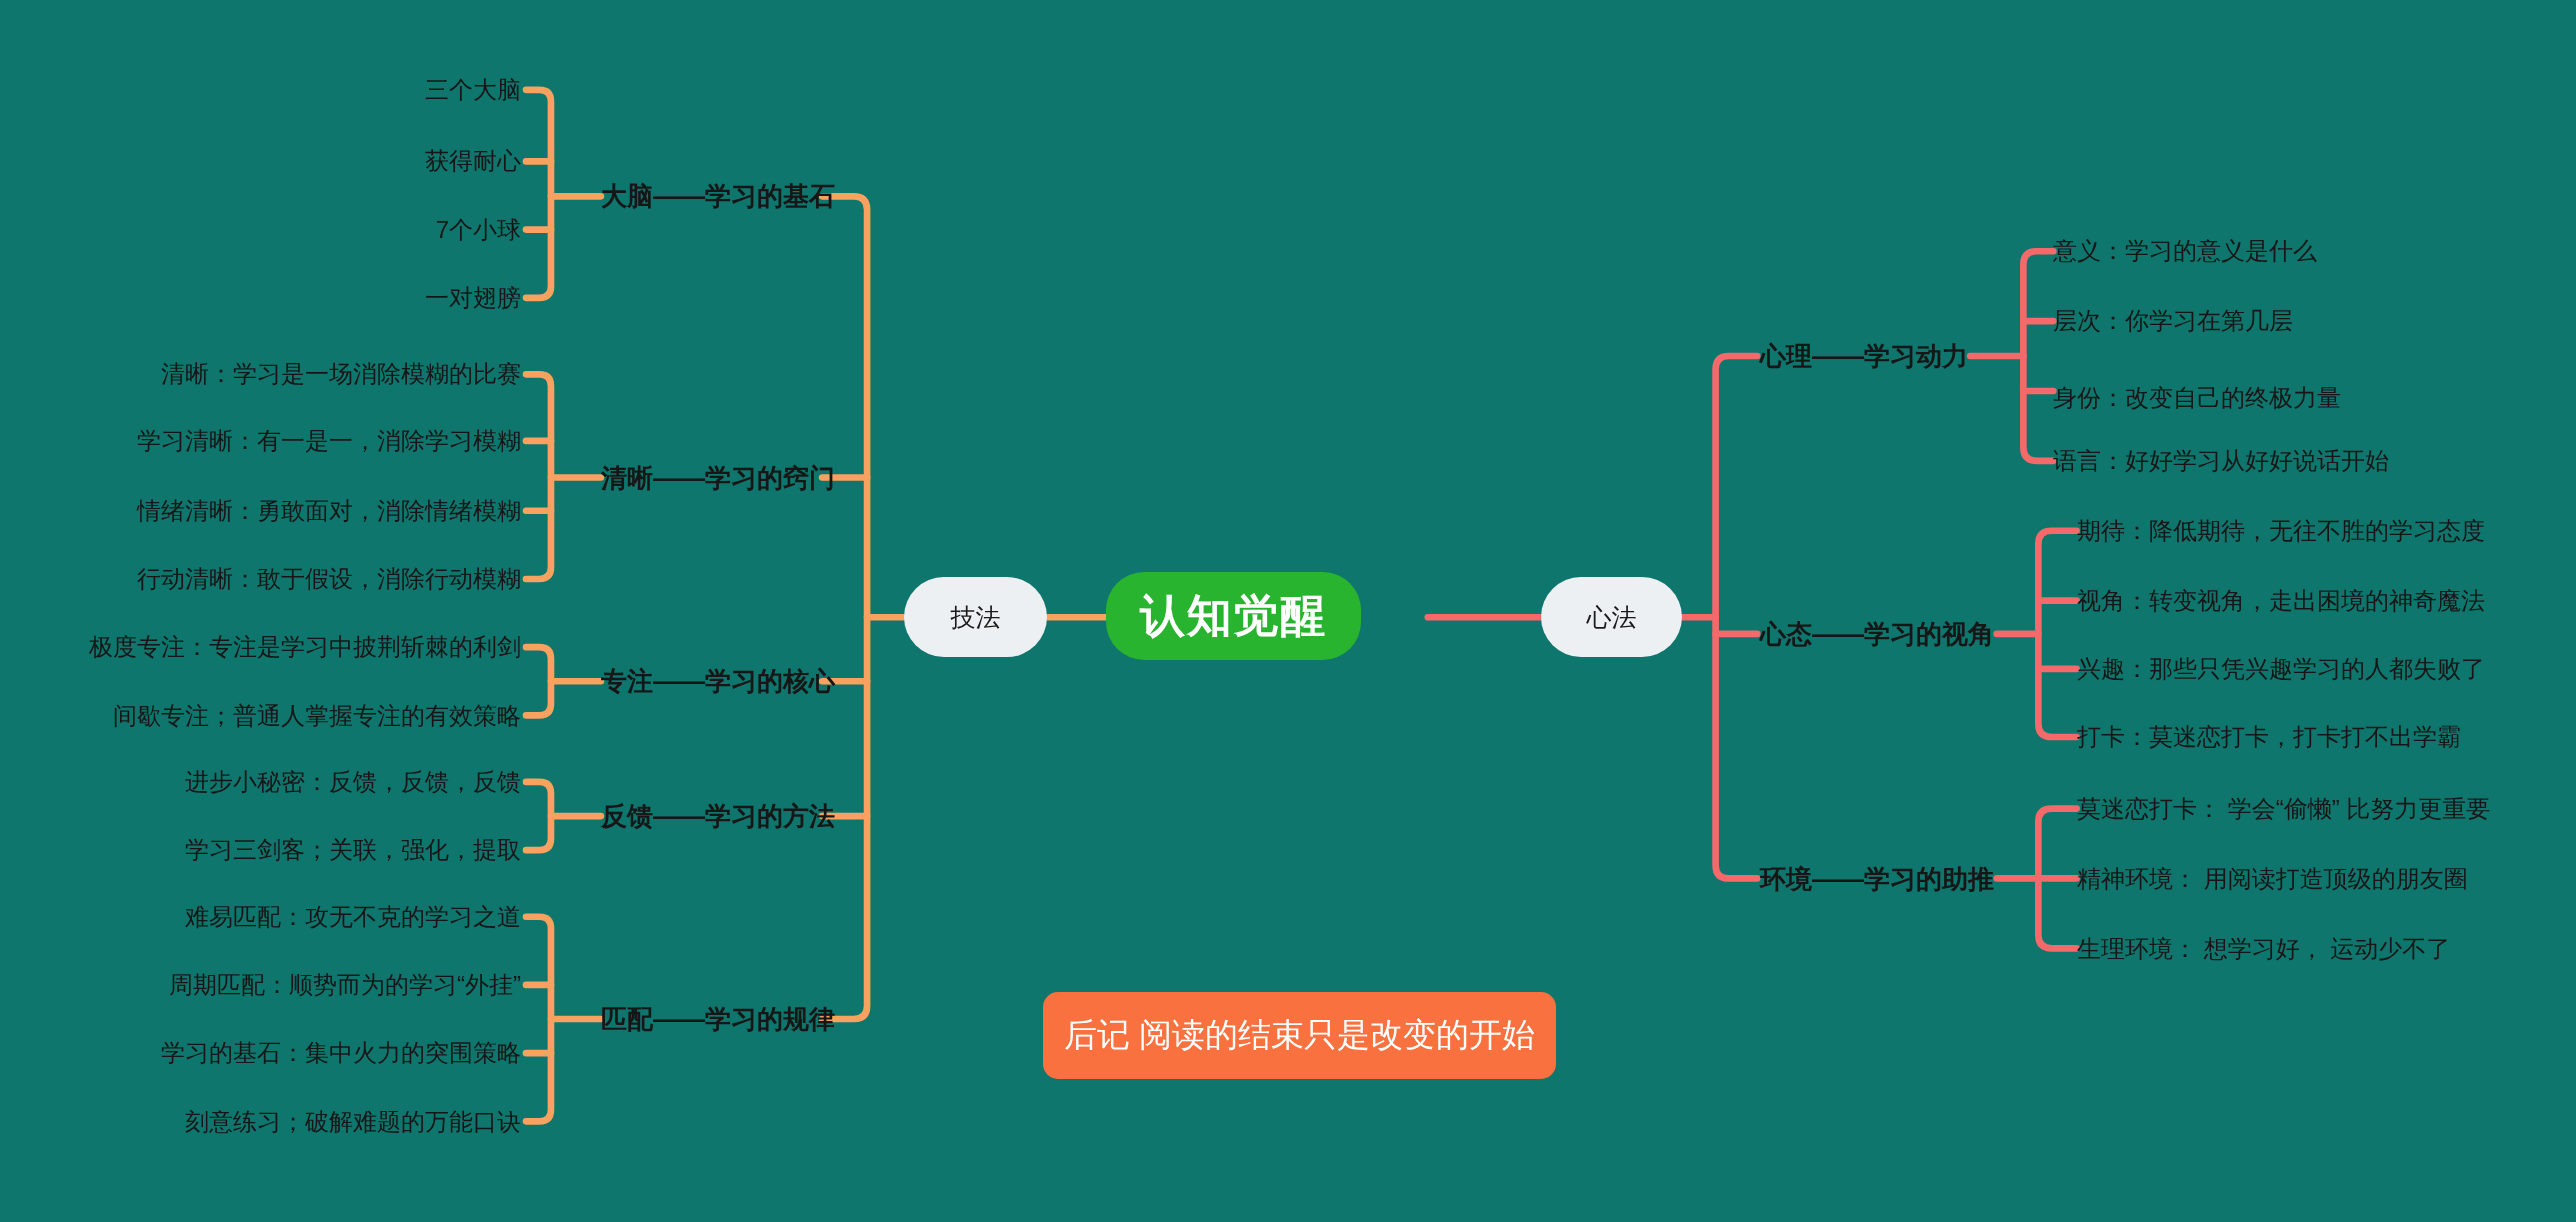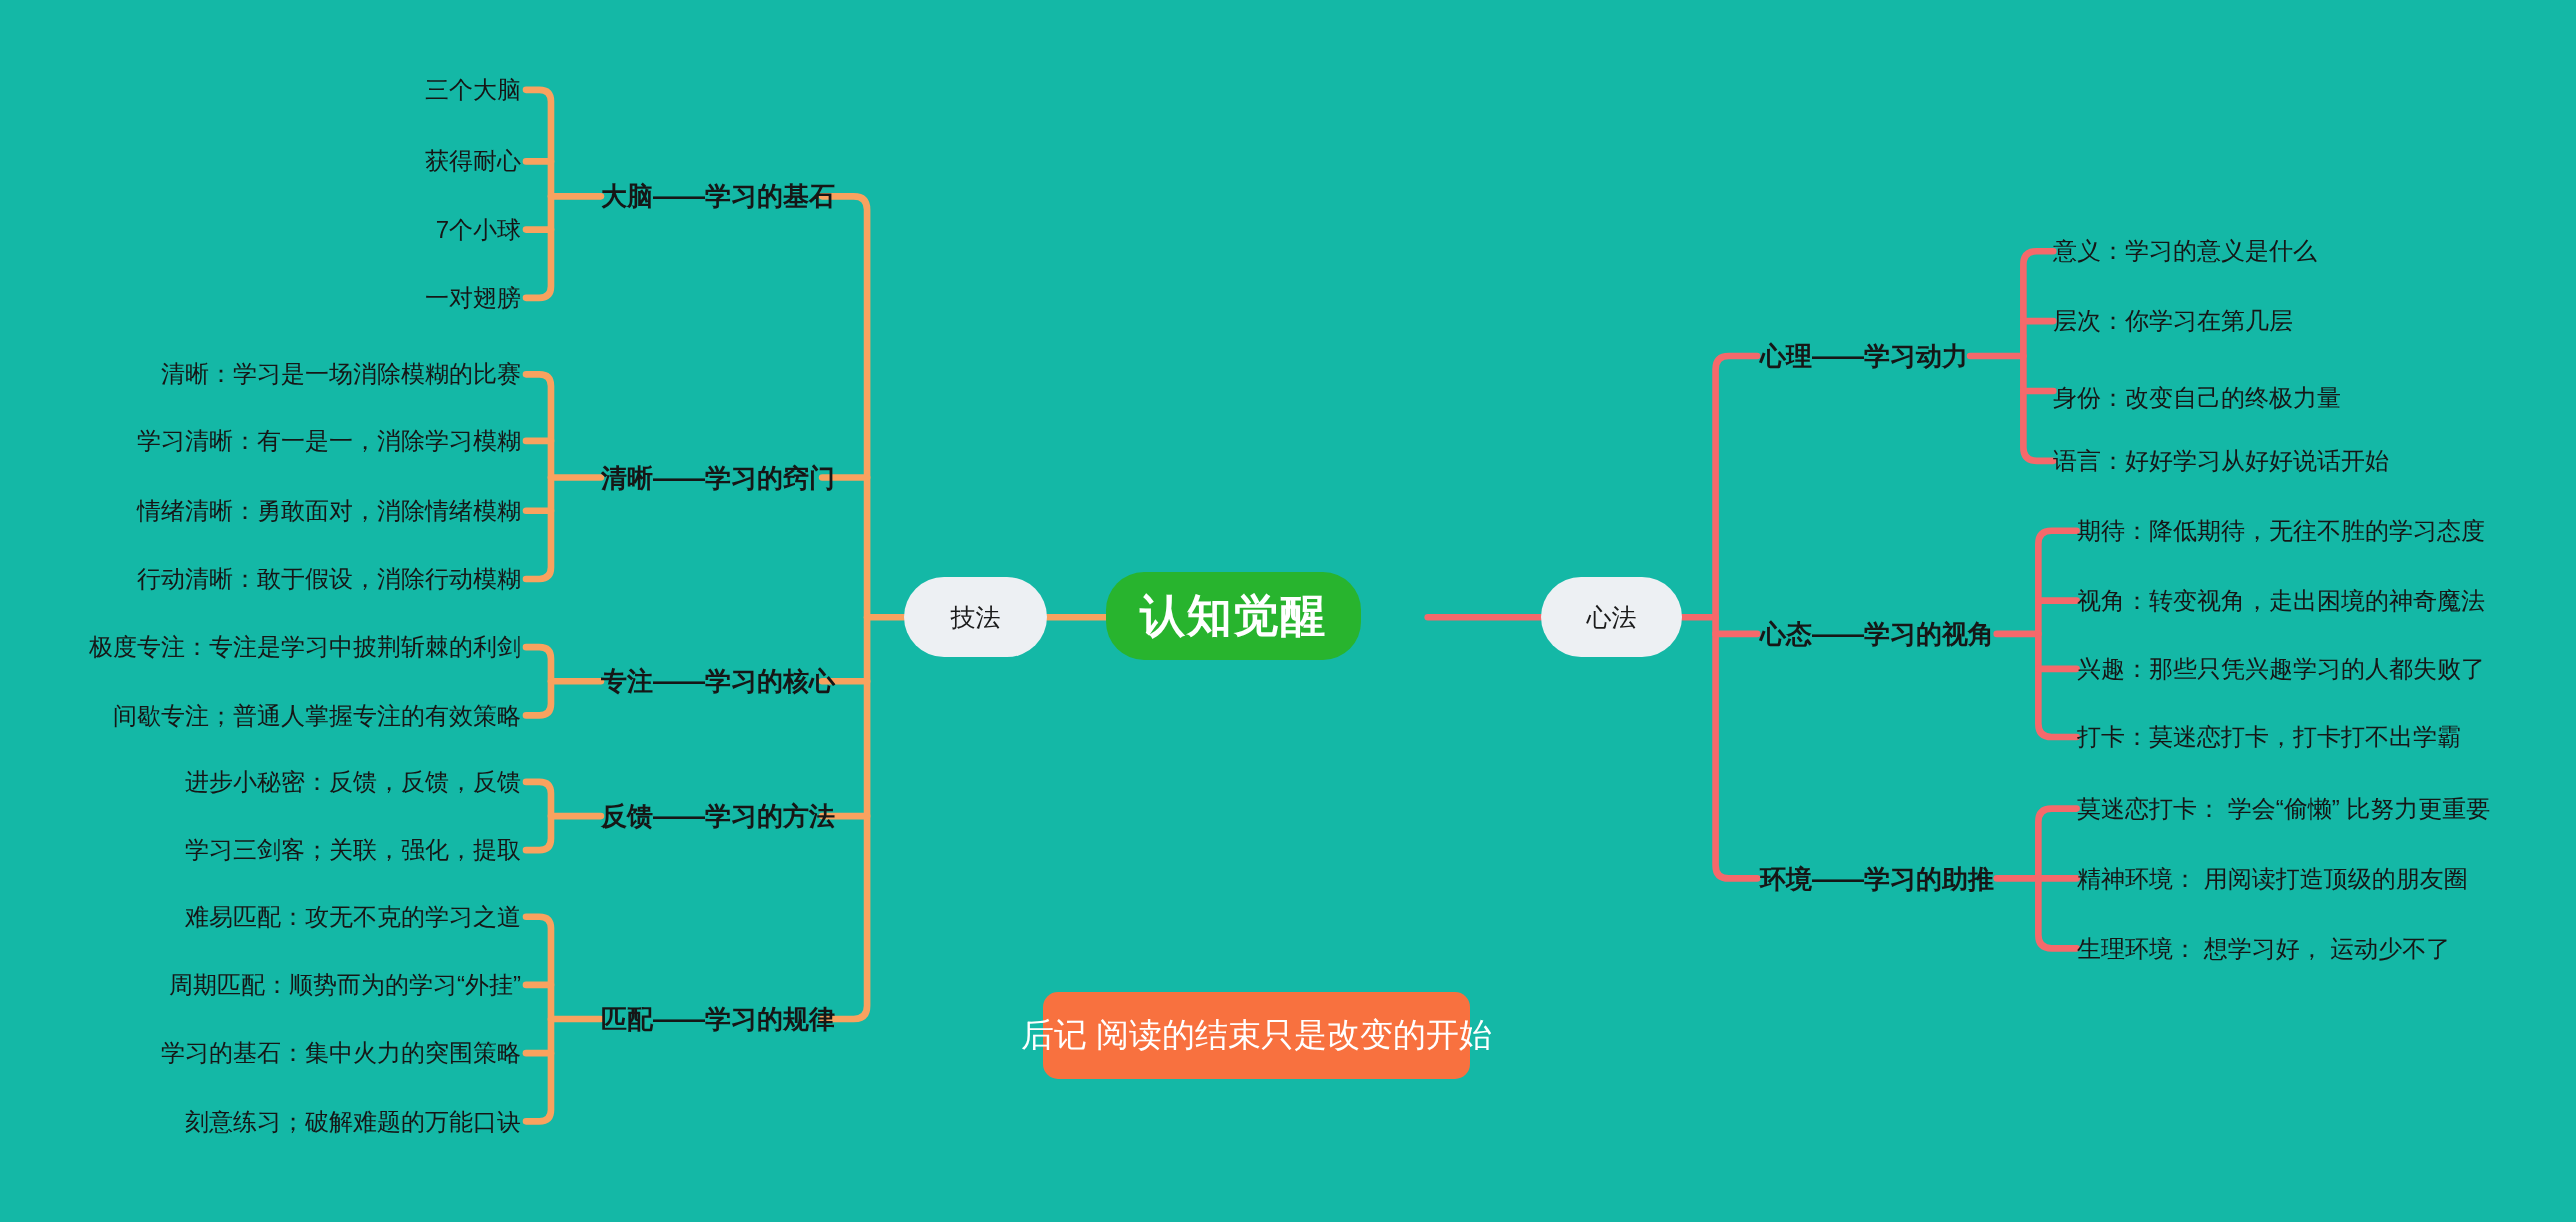--- a/index.html
+++ b/index.html
@@ -1,16 +1,16 @@
 <!DOCTYPE html>
 <html style="--line-orange: #F9A25F; --line-red: #F5696B; --node-green: #28B42E; --footer-orange: #F8713F; --pill-gray: #EDF0F3; --text-dark: #161616;font-size:13.3px"><head>
 <meta charset="utf-8">
 <style>
   html,body{margin:0;padding:0;background:#ffffff;width:2576px;height:1222px;overflow:hidden;}
-  #canvas{position:absolute;top:0;left:0;width:2576px;height:1222px;background:#14b8a6;
+  #canvas{position:absolute;top:0;left:0;width:2576px;height:1222px;background:#0f766e;
           font-family:"Liberation Sans",sans-serif;}
   #wires{position:absolute;top:0;left:0;width:2576px;height:1222px;}
   #wires path{fill:none;stroke-width:8px;stroke-linecap:round;stroke-linejoin:round;}
   #wires path.ln-o{stroke:var(--line-orange);}
   #wires path.ln-r{stroke:var(--line-red);}
   .node{position:absolute;white-space:nowrap;color:var(--text-dark);}
   .child{font-size:24px;line-height:1.15;transform:translateY(-50%);}
   .child.l{right:2055px;text-align:right;}
   .btitle{font-size:26px;font-weight:bold;transform:translateY(-50%);letter-spacing:0px;}
   .btitle.l{left:601px;width:235px;text-align:left;}
@@ -117,16 +117,16 @@
 
   <div class="node child r" style="left:2077px;top:531px">期待：降低期待，无往不胜的学习态度</div>
   <div class="node child r" style="left:2077px;top:601px">视角：转变视角，走出困境的神奇魔法</div>
   <div class="node child r" style="left:2077px;top:669px">兴趣：那些只凭兴趣学习的人都失败了</div>
   <div class="node child r" style="left:2077px;top:737px">打卡：莫迷恋打卡，打卡打不出学霸</div>
 
   <div class="node child r" style="left:2077px;top:809px">莫迷恋打卡： 学会“偷懒” 比努力更重要</div>
   <div class="node child r" style="left:2077px;top:879px">精神环境： 用阅读打造顶级的朋友圈</div>
   <div class="node child r" style="left:2077px;top:949px">生理环境： 想学习好， 运动少不了</div>
 
-  <div class="node footer-box" style="left:1043px;top:992px;width:427px;height:87px">后记 阅读的结束只是改变的开始</div>
+  <div class="node footer-box" style="left:1043px;top:992px;width:513px;height:87px">后记 阅读的结束只是改变的开始</div>
 
 </div>
 
 
 </body></html>

